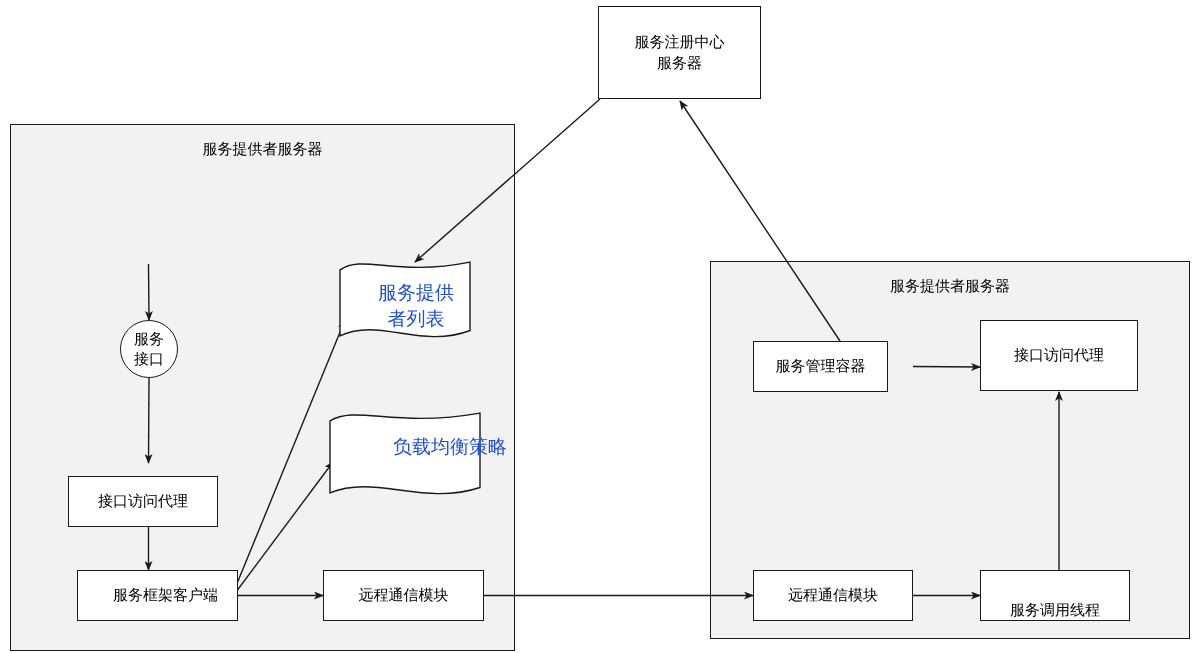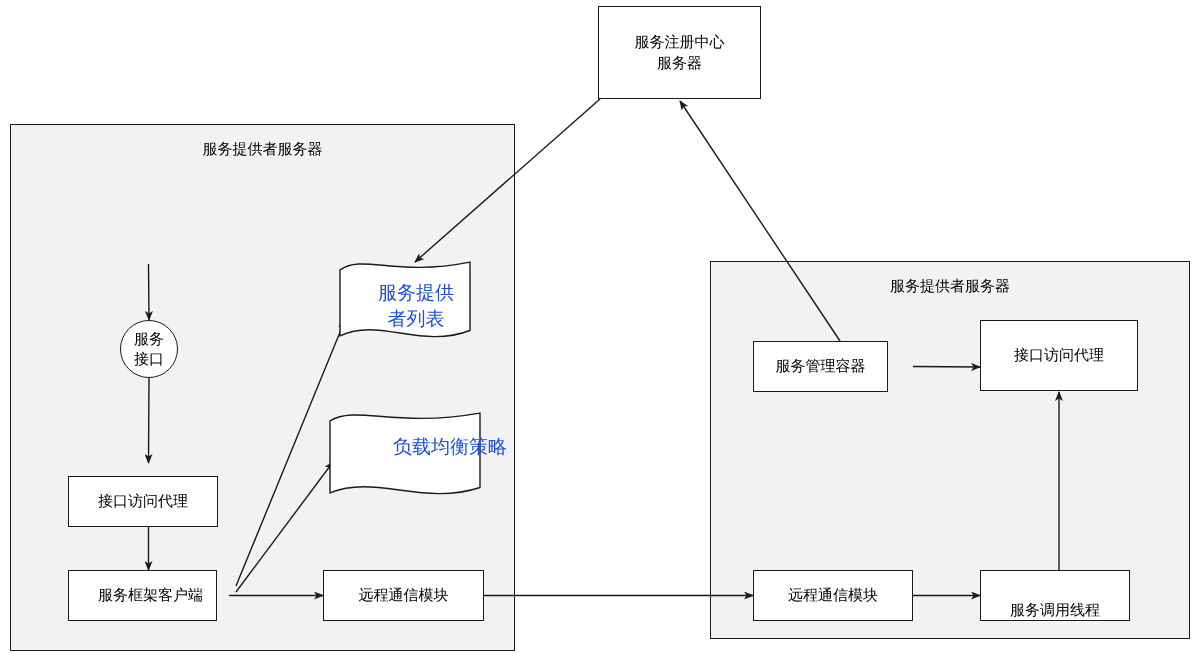--- a/index.html
+++ b/index.html
@@ -115,21 +115,21 @@
 
 
   <div class="node circle" id="node-service-interface" style="left: 120px; top: 320px; width: 58px; height: 58px;">
     <span>服务<br>接口</span>
   </div>
 
   <div class="node" id="node-interface-proxy" style="left: 68px; top: 476px; width: 150px; height: 51px;">
     <span>接口访问代理</span>
   </div>
 
-  <div class="node" id="node-framework-client" style="left: 68px; top: 570px; width: 149px; height: 51px; padding-left: 16px;">
+  <div class="node" id="node-framework-client" style="left: 77px; top: 570px; width: 161px; height: 51px; padding-left: 16px;">
     <span>服务框架客户端</span>
   </div>
 
   <div class="doc-node" id="node-provider-list" style="left: 340px; top: 260px; width: 130px; height: 84px;">
     <svg width="130" height="84">
       <path id="shape-provider-list" fill="#ffffff" stroke="#1a1a1a" stroke-width="1.4" d="M 0 9.9 C 23.4 -6.3, 54.6 17.099999999999998, 130 2.16 L 130 70.5 C 80.6 89.4, 39 57, 0 75.9 Z"></path>
     </svg>
     <div class="doc-label" style="top: 20px;">服务提供<br>者列表</div>
   </div>
 

